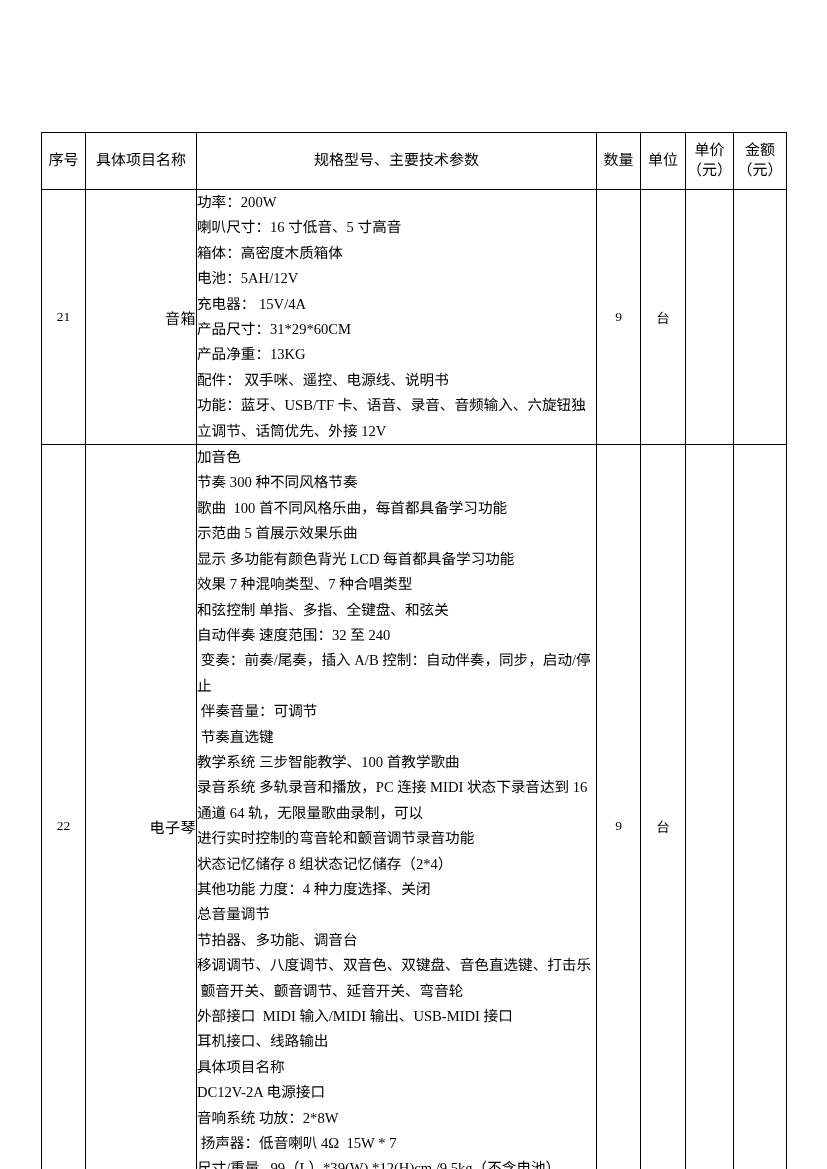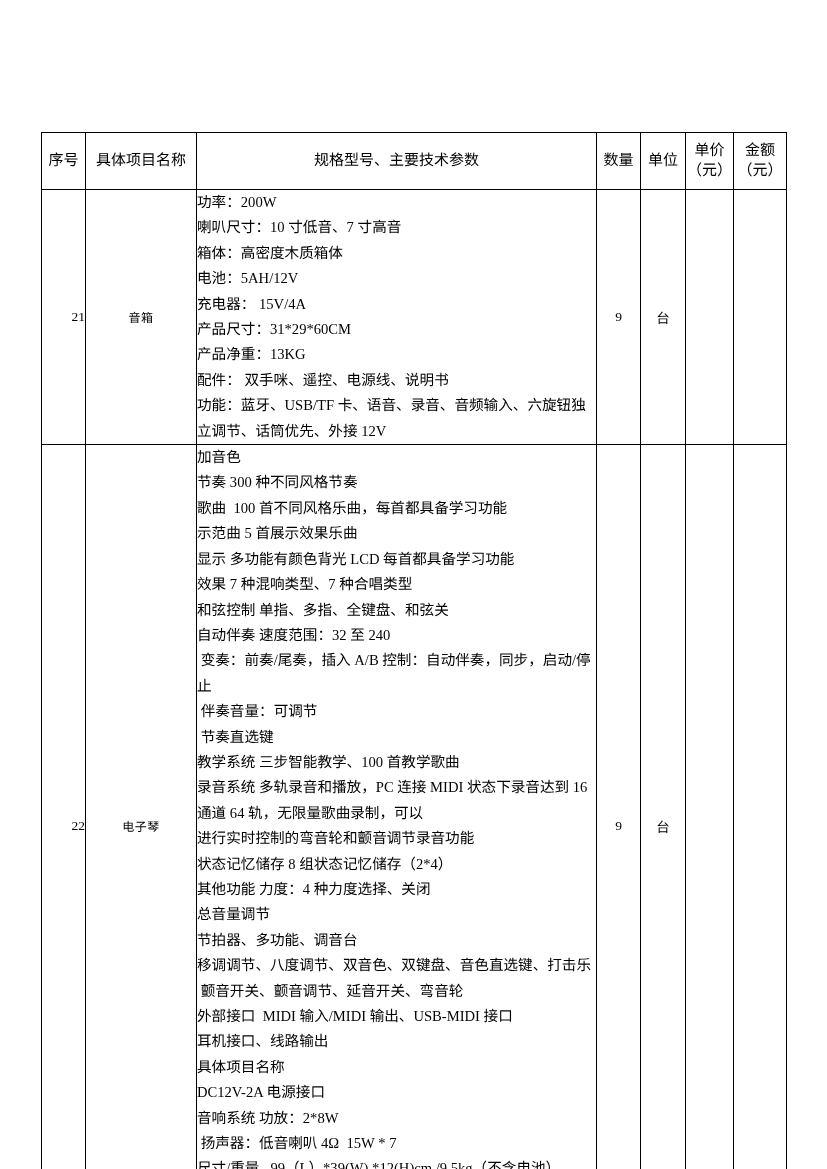--- a/index.html
+++ b/index.html
@@ -62,26 +62,26 @@
   }
   thead td .hdr-sub {
     display: block;
   }
 
   td.cell-center {
     text-align: center;
     font-size: 13.5px;
   }
   td.cell-name {
-    text-align: center;
-    font-size: 12px;
+    text-align: right;
+    font-size: 15px;
     letter-spacing: 0.5px;
   }
   td.cell-seq {
-    text-align: right;
+    text-align: center;
     font-size: 13.5px;
   }
   td.cell-qty, td.cell-unit {
     text-align: center;
     font-size: 13.5px;
   }
   td.cell-spec {
     vertical-align: top;
     padding: 3px 1px 3px 4px;
     font-size: 14.6px;
@@ -138,21 +138,21 @@
             <span class="hdr-sub">（元）</span>
           </td>
         </tr>
       </thead>
       <tbody>
         <tr>
           <td class="cell-seq">21</td>
           <td class="cell-name">音箱</td>
           <td class="cell-spec">
               <div class="line">功率：200W</div>
-              <div class="line">喇叭尺寸：10 寸低音、7 寸高音</div>
+              <div class="line">喇叭尺寸：16 寸低音、5 寸高音</div>
               <div class="line">箱体：高密度木质箱体</div>
               <div class="line">电池：5AH/12V</div>
               <div class="line">充电器： 15V/4A</div>
               <div class="line">产品尺寸：31*29*60CM</div>
               <div class="line">产品净重：13KG</div>
               <div class="line">配件： 双手咪、遥控、电源线、说明书</div>
               <div class="line">功能：蓝牙、USB/TF 卡、语音、录音、音频输入、六旋钮独立调节、话筒优先、外接 12V</div>
             </td>
           <td class="cell-qty">9</td>
           <td class="cell-unit">台</td>

